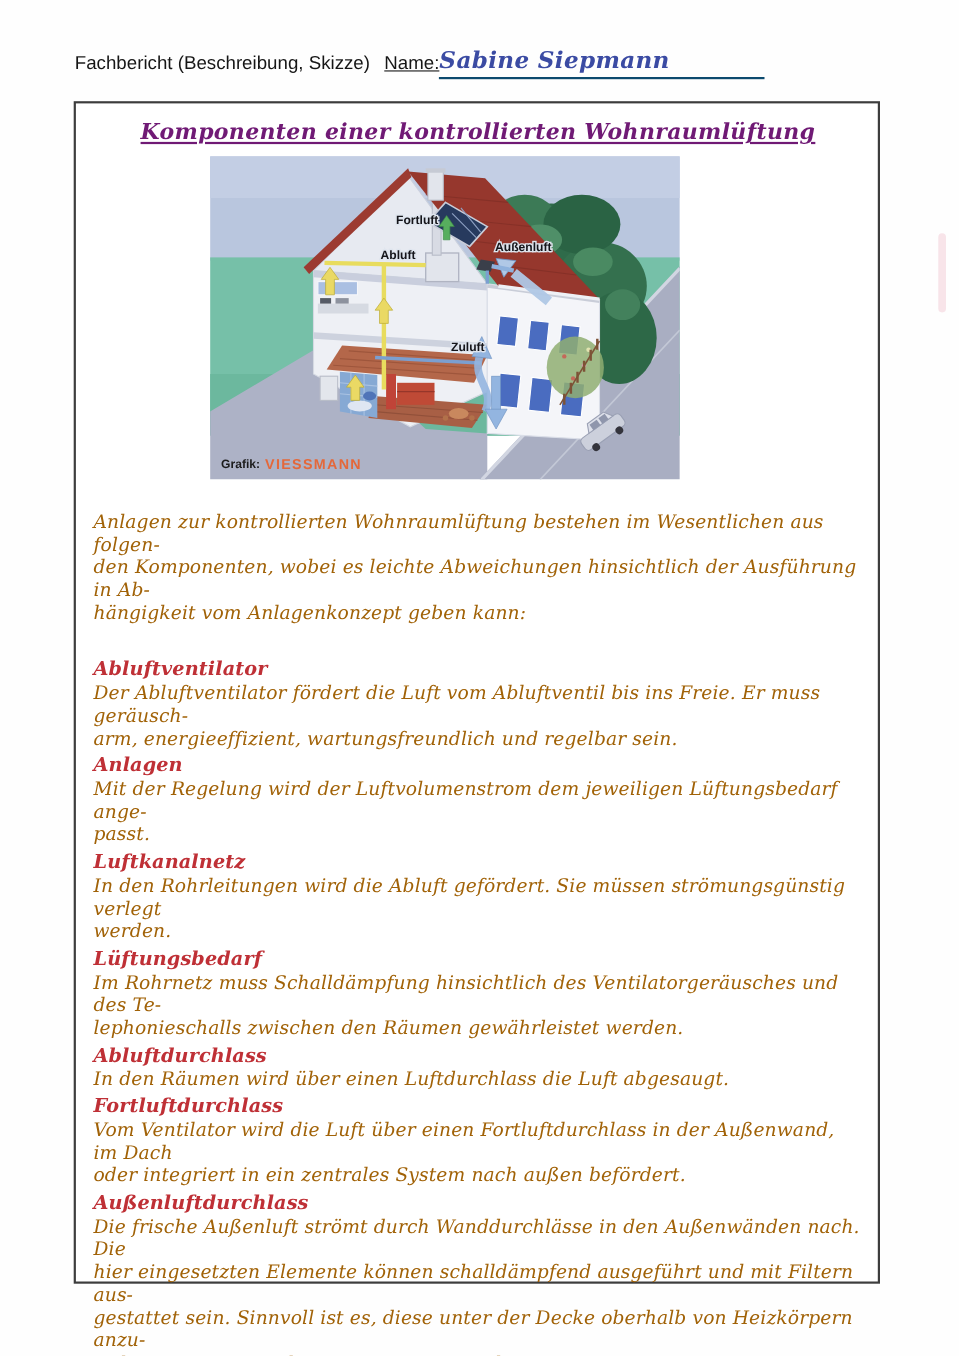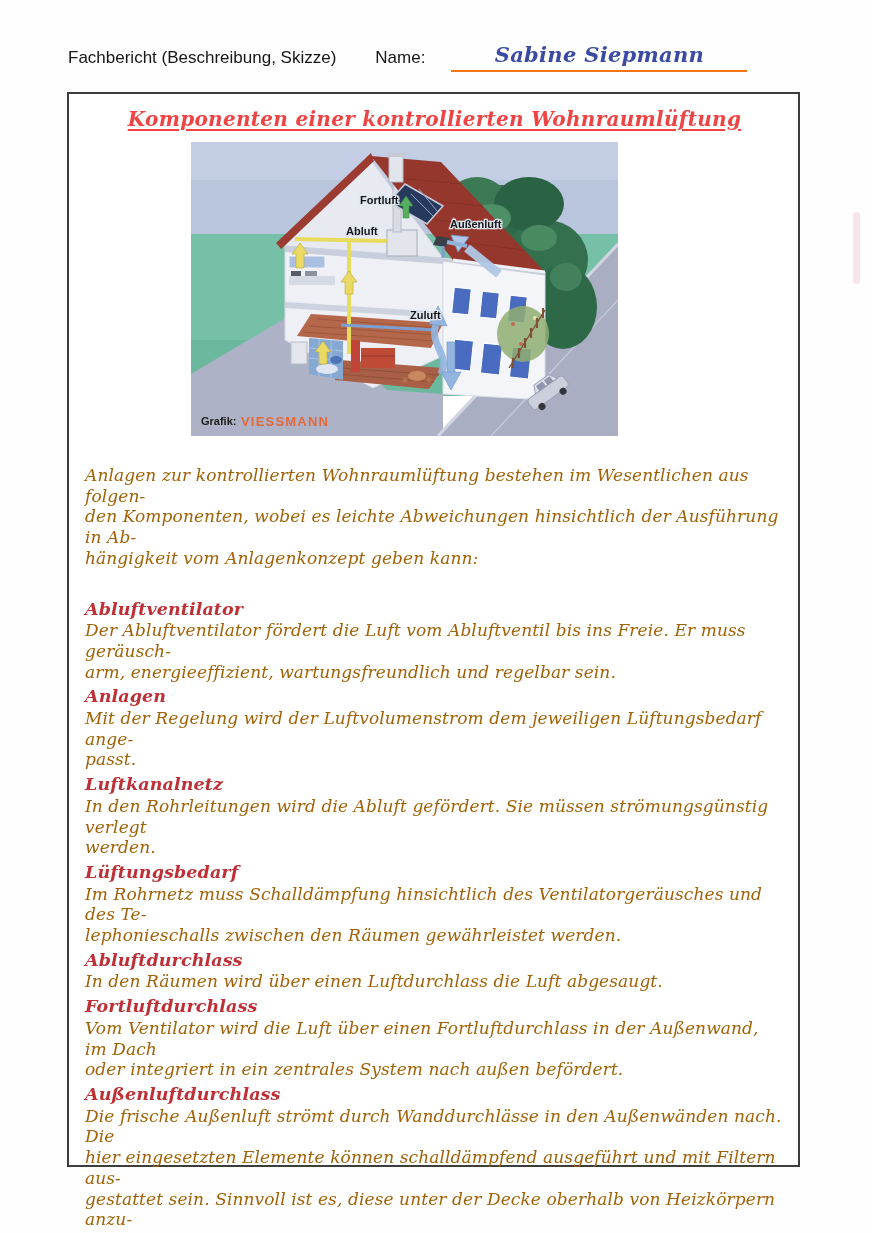--- a/index.html
+++ b/index.html
@@ -4,39 +4,39 @@
 <style>
   html,body { margin:0; padding:0; background:#ffffff; }
   .page {
     position:relative; width:872px; height:1233px; background:#fefefe;
     font-family:"DejaVu Serif", serif; overflow:hidden;
   }
   
   .header-row {
     position:absolute; left:68px; top:42px;
     display:flex; align-items:flex-end;
-    font-family:"Liberation Sans", sans-serif; color:#161616;gap:26px;
+    font-family:"Liberation Sans", sans-serif; color:#161616;
   }
   .field-label { font-size:17px; padding-bottom:4px; white-space:pre; }
-  .name-label  { font-size:17px; margin-left:13px; padding-bottom:4px; }
-  .name-line   { width:296px; border-bottom:2px solid #f97316; text-align:center; }
+  .name-label  { font-size:17px; margin-left:13px; padding-bottom:4px;text-decoration:underline; }
+  .name-line   { width:296px; border-bottom:2px solid #0c4a6e; text-align:left; }
   .name-value  {
     display:inline-block; padding-bottom:3px;
     font-family:"DejaVu Serif", serif; font-style:italic; font-weight:bold;
     font-size:21px; color:#3b4ba3; letter-spacing:.3px;
   }
   
   .content-box {
     position:absolute; left:67px; top:92px; width:733px; height:1075px;
     border:2px solid #3d3d3d; box-sizing:border-box;
     padding:10px 14px 0 16px; background:#fff;
   }
   .doc-title {
     text-align:center; font-style:italic; font-weight:bold; font-size:20px;
-    color:#ef4444; letter-spacing:.3px; margin-top:3px;
+    color:#701a75; letter-spacing:.3px; margin-top:3px;
     text-decoration:underline; text-decoration-thickness:2px; text-underline-offset:3px;
   }
   .figure { width:488px; margin:11px auto 0 auto; }
   .figure svg { display:block; }
   
   .intro, .sec-body {
     font-style:italic; color:#a16207; font-size:17px; line-height:20.7px;
     white-space:pre-line; margin:0; letter-spacing:.1px;
   }
   .intro { margin-top:29px; }

